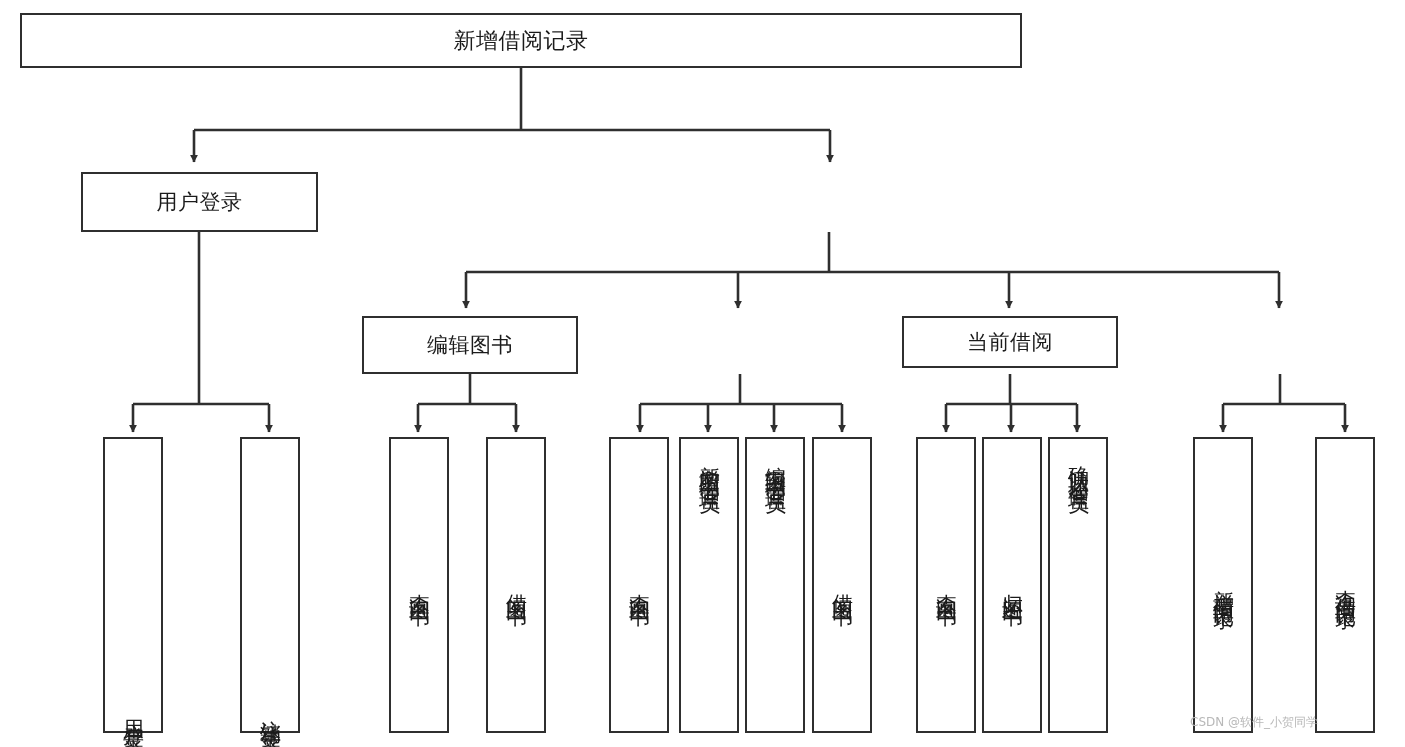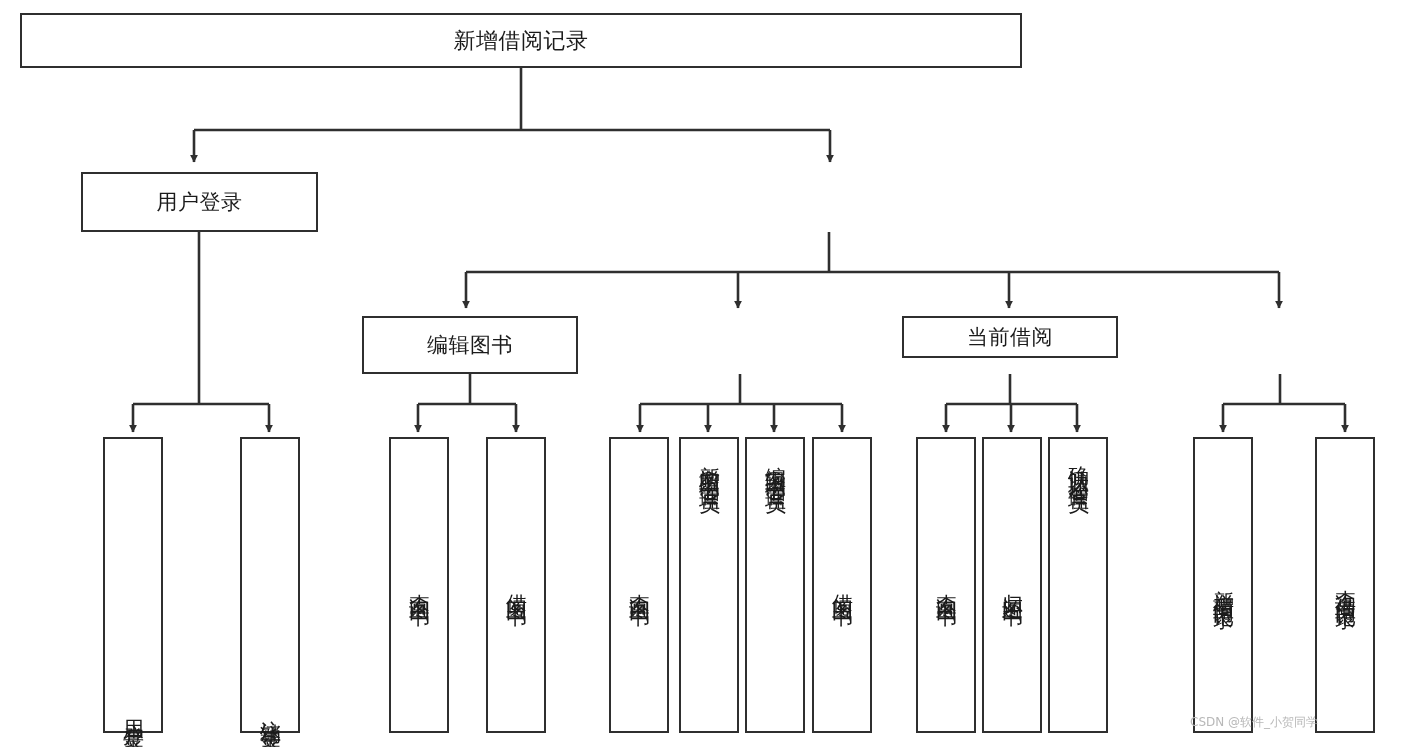--- a/index.html
+++ b/index.html
@@ -130,21 +130,21 @@
     <span class="lbl">新增借阅记录</span>
   </div>
 
   <div class="node h-node" style="left:81px; top:172px; width:237px; height:60px;">
     <span class="lbl">用户登录</span>
   </div>
 
   <div class="node h-node" style="left:362px; top:316px; width:216px; height:58px;">
     <span class="lbl">编辑图书</span>
   </div>
-  <div class="node h-node" style="left:902px; top:316px; width:216px; height:42px;">
+  <div class="node h-node" style="left:902px; top:316px; width:216px; height:52px;">
     <span class="lbl">当前借阅</span>
   </div>
 
   <div class="node v-node low" style="left:103px; top:437px; width:60px; height:296px;">
     <span class="lbl">用户登录</span>
   </div>
   <div class="node v-node low" style="left:240px; top:437px; width:60px; height:296px;">
     <span class="lbl">注销登录</span>
   </div>
 

